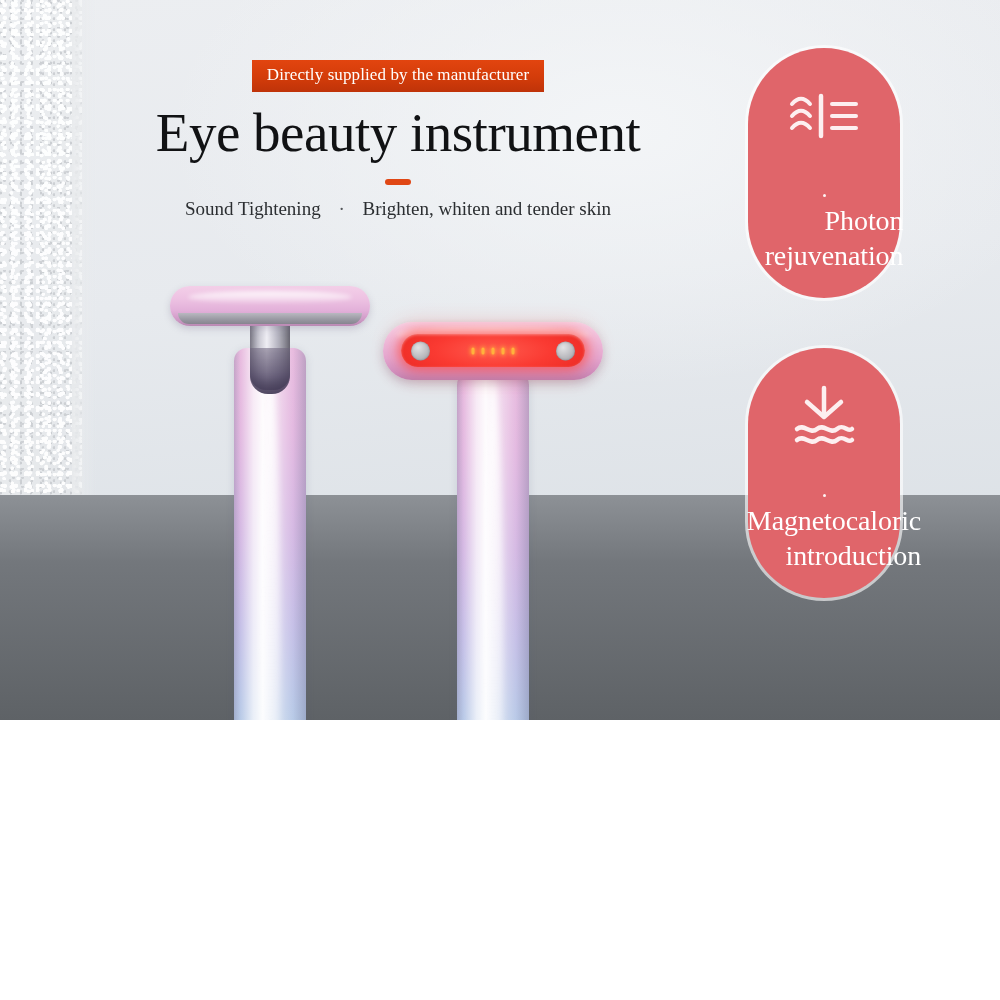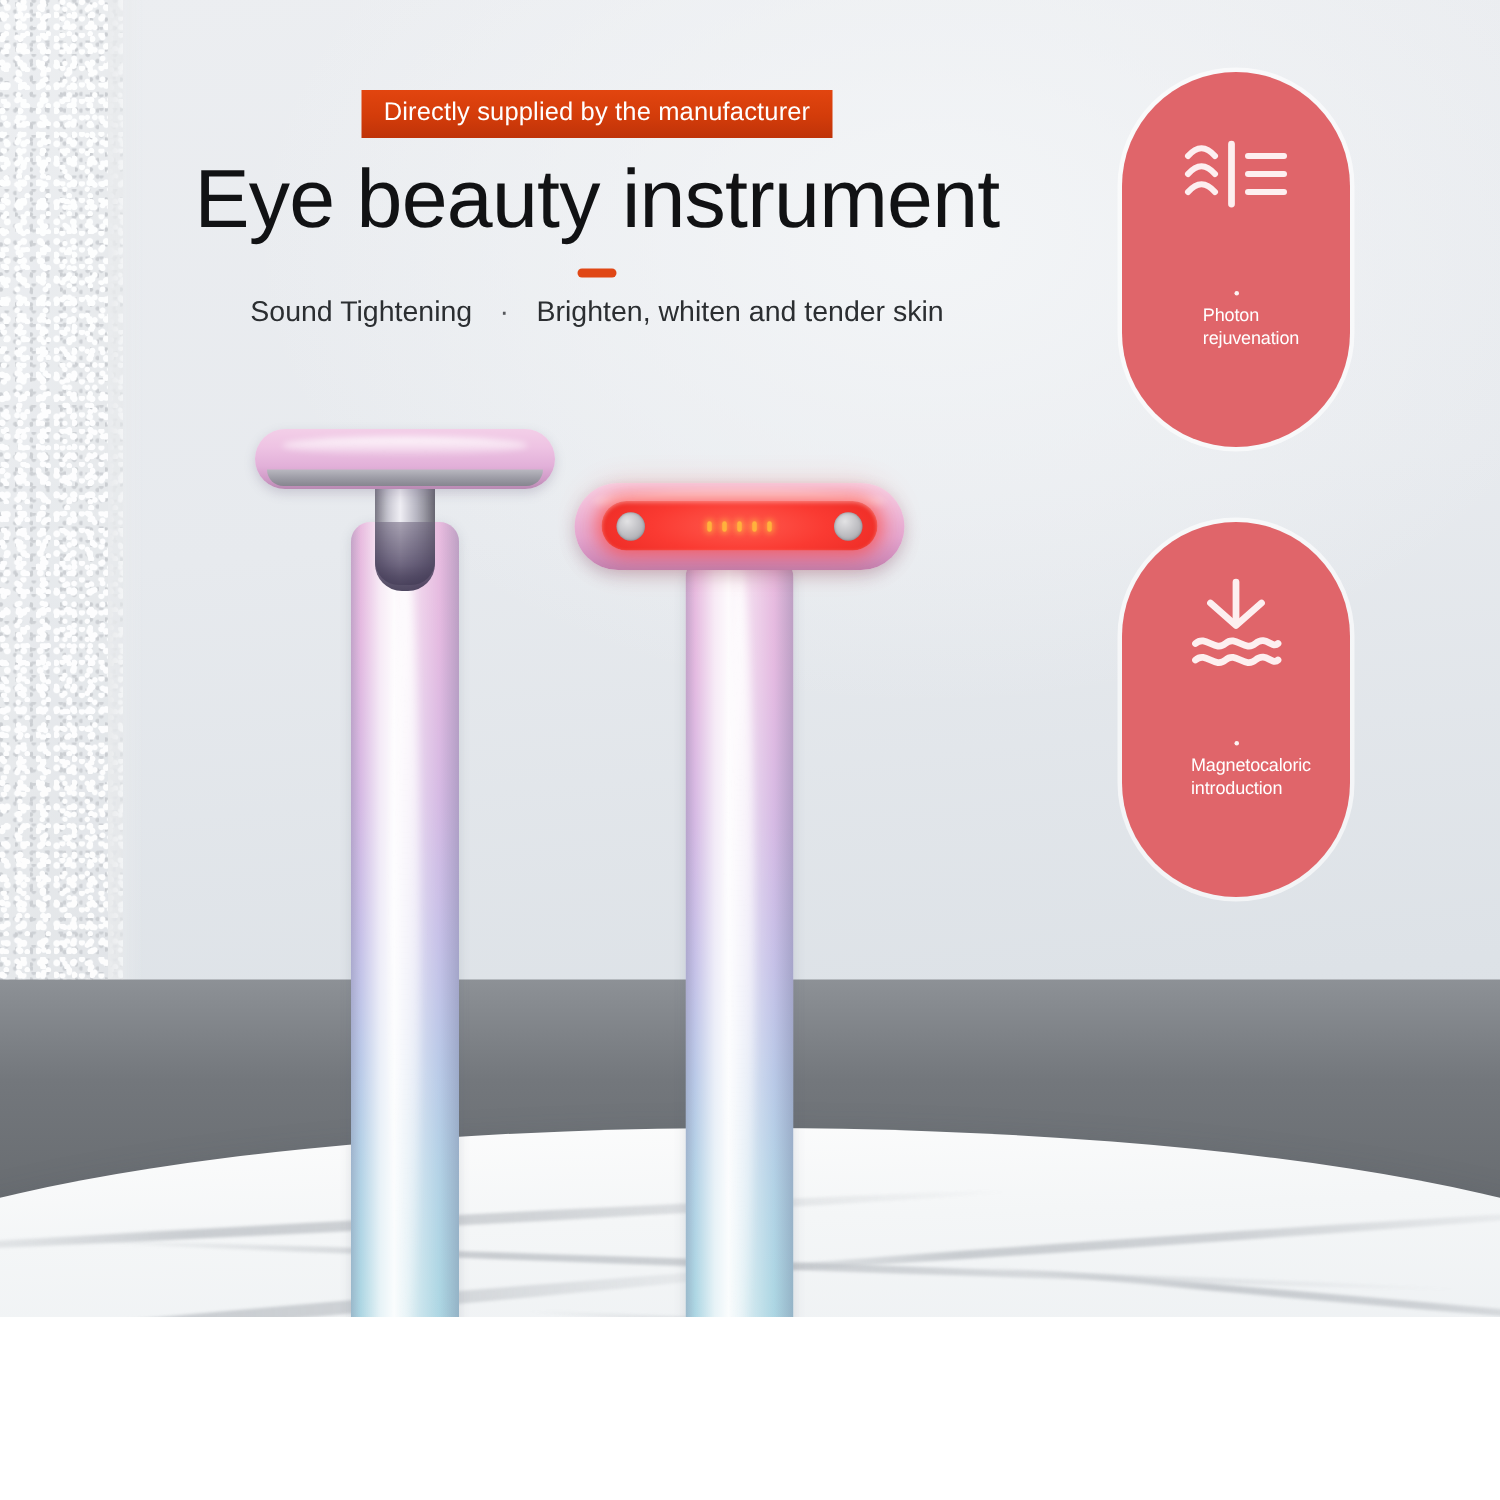--- a/index.html
+++ b/index.html
@@ -4,23 +4,23 @@
 <title>Eye Beauty Instrument Product Banner</title>
 <style>
   html, body {
     margin: 0;
     padding: 0;
     background: #ffffff;
   }
   #stage {
     position: relative;
     width: 1000px;
-    height: 878px;
+    height: 720px;
     overflow: hidden;
-    font-family: Liberation Sans, sans-serif;
+    font-family: Liberation Serif, serif;
     background: linear-gradient(160deg, #eef0f2 0%, #e6e9ec 45%, #dfe3e7 100%);
   }
 
   
   .wall {
     position: absolute;
     inset: 0;
     background:
       radial-gradient(ellipse 70% 55% at 62% 18%, #f3f5f7 0%, rgba(243,245,247,0) 65%),
       linear-gradient(175deg, #eceef1 0%, #e7eaee 40%, #dde2e7 75%, #d9dee4 100%);
@@ -346,23 +346,23 @@
     justify-content: center;
   }
   .badge-dot {
     width: 3px; height: 3px;
     border-radius: 50%;
     background: rgba(255,255,255,0.92);
     margin: 44px 0 6px;
   }
   .badge-label {
     color: #ffffff;
-    font-size: 12px;
+    font-size: 28px;
     line-height: 1.26;
-    text-align: left;
+    text-align: right;
     padding: 0 6px;
     letter-spacing: -0.1px;
     margin-left: 20px;
   }
 </style>
 </head>
 <body>
 
 <div id="stage">
 

